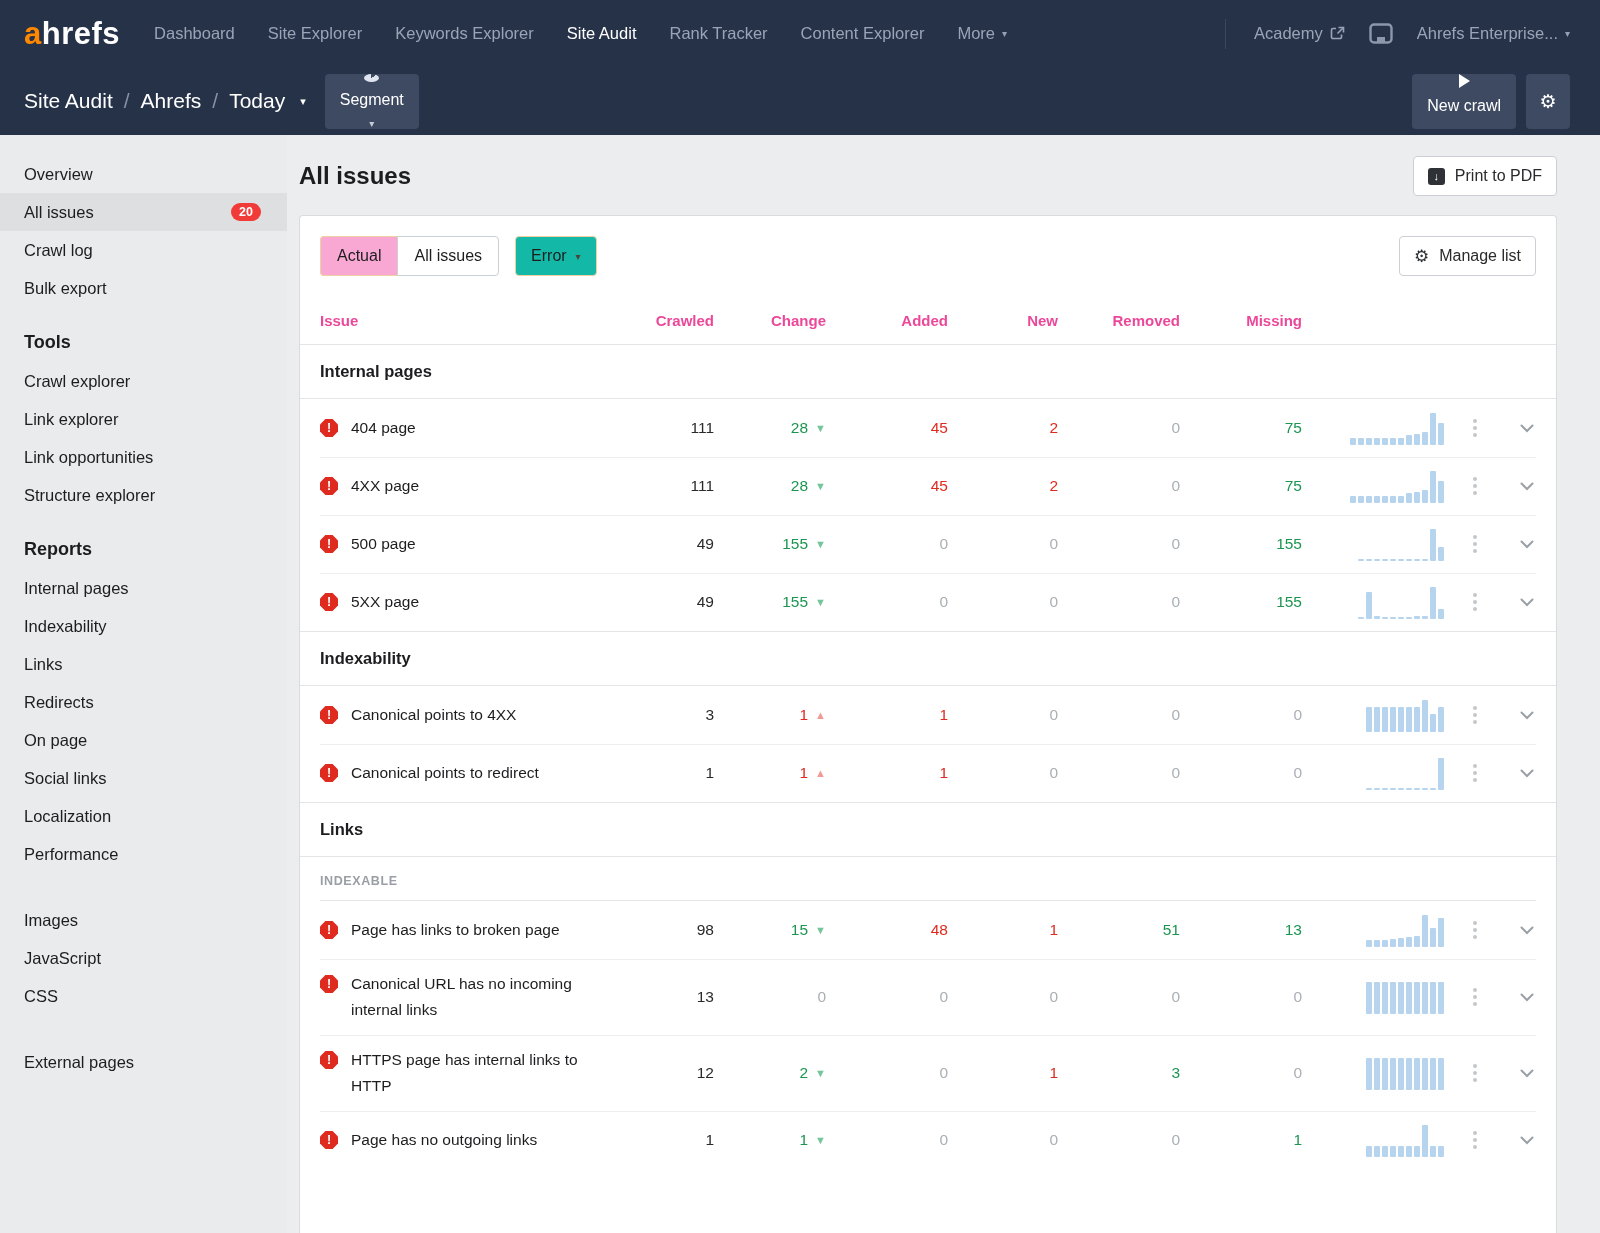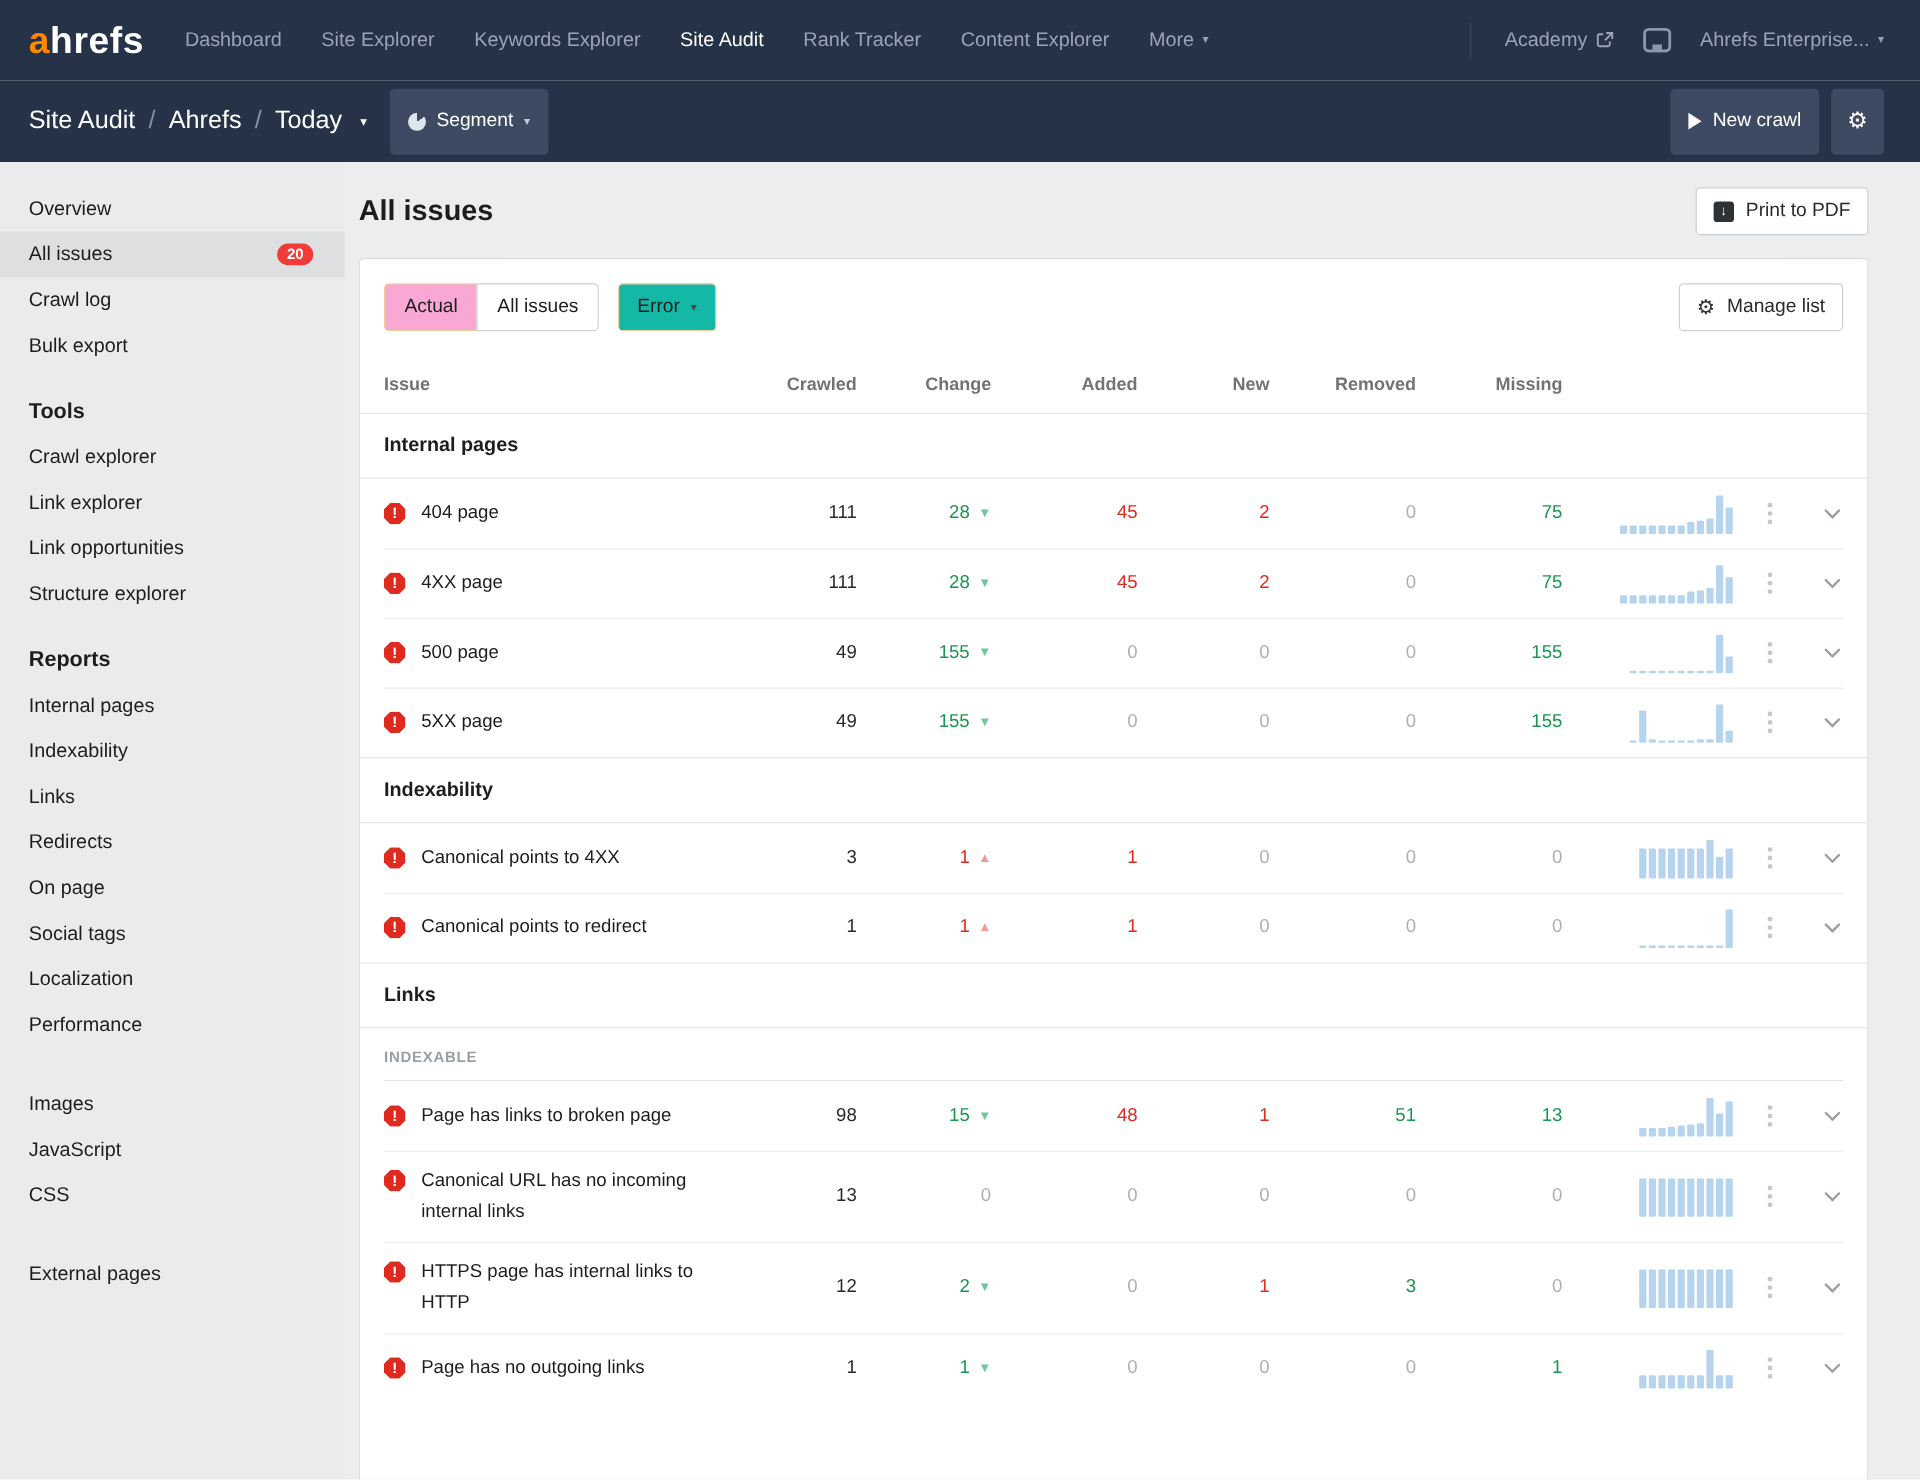--- a/index.html
+++ b/index.html
@@ -17,21 +17,21 @@
   .nav-right { margin-left:auto; display:flex; align-items:center; gap:24px;padding-left:13px; }
   .nav-divider { width:1px; height:30px; background:#3a465c; margin-right:4px; }
   .icon-btn { display:flex; align-items:center; cursor:pointer; }
 
   
   .subnav { height:68px; background:#263248; display:flex; align-items:center; padding:0 30px 0 24px; }
   .breadcrumb { display:flex; align-items:center; gap:11px; font-size:21px; color:#fff; }
   .crumb { cursor:pointer; }
   .crumb-sep { color:#8891a5; }
   .bc-caret { font-size:11px; color:#fff; margin-left:4px; cursor:pointer; }
-  .navy-btn { background:#3e4a61; border:none; color:#fff; border-radius:4px; padding:0 15px; height:55px; font-size:16px; display:flex; align-items:center; gap:9px; cursor:pointer; font-family:inherit; }
+  .navy-btn { background:#3e4a61; border:none; color:#fff; border-radius:4px; padding:0 15px; height:55px; font-size:16px; display:flex; align-items:center; gap:9px; cursor:pointer; font-family:inherit;flex-direction:column; }
   .segment-btn { margin-left:19px; }
   .pie-icon { width:15px; height:15px; border-radius:50%; background:conic-gradient(rgba(0,0,0,0) 0deg 55deg, #dfe5ee 55deg 360deg); }
   .subnav .spacer { flex:1; }
   .play-icon { width:0; height:0; border-left:11px solid #fff; border-top:7px solid rgba(0,0,0,0); border-bottom:7px solid rgba(0,0,0,0); }
   .gear-btn { width:44px; justify-content:center; padding:0; font-size:19px; margin-left:10px; }
 
   
   .layout { display:flex; height:1098px; }
   .sidebar { width:287px; flex-shrink:0; background:#e9ebed; padding:20px 0 0; }
   .side-item { height:38px; display:flex; align-items:center; justify-content:space-between; padding:0 26px 0 24px; font-size:16.5px; color:#1d1d1f; cursor:pointer; }
@@ -55,21 +55,21 @@
   .seg-btn:first-child { border-radius:4px 0 0 4px; border-right:none; }
   .seg-btn:last-child { border-radius:0 4px 4px 0; }
   .seg-btn.active { background:#f9a8d4; border-color:#f0cfa0; }
   .btn-orange { background:#14b8a6; border:1px solid #f0cfa0; border-radius:4px; height:40px; padding:0 15px; font-size:16px; color:#1d1d1f; display:flex; align-items:center; gap:9px; cursor:pointer; font-family:inherit; }
   .caret-dark { font-size:10px; color:#4c4438; }
   .filter-row .spacer { flex:1; }
 
   
   .t-grid { display:grid; grid-template-columns:minmax(0,1fr) 88px 112px 122px 110px 122px 122px 150px 46px 38px; align-items:center; }
   .t-header { padding:16px 20px 15px; }
-  .th { font-weight:bold; font-size:15px; text-align:right; color:#737373; }
+  .th { font-weight:bold; font-size:15px; text-align:right; color:#ec4899; }
   .th.left { text-align:left; }
   .t-section { border-top:1px solid #e3e5e7; }
   .t-section-heading { font-weight:bold; font-size:16.5px; padding:17px 20px; border-bottom:1px solid #e3e5e7; }
   .t-sub { margin:0 20px; padding:17px 0 12px; font-size:12.5px; font-weight:bold; letter-spacing:.6px; color:#999fa5; border-bottom:1px solid #e3e5e7; }
   .t-row { padding:12px 20px; position:relative; min-height:54px; }
   .t-row + .t-row::before { content:""; position:absolute; left:20px; right:20px; top:0; height:1px; background:#eceeef; }
   .cell { text-align:right; font-size:15.5px; }
   .issue-cell { display:flex; align-items:flex-start; gap:13px; text-align:left; cursor:pointer; }
   .issue-text { font-size:15.5px; line-height:26px; max-width:235px; }
   .err-icon { width:18px; height:18px; flex-shrink:0; margin-top:4px; clip-path:polygon(30% 0%,70% 0%,100% 30%,100% 70%,70% 100%,30% 100%,0% 70%,0% 30%); background:#df2a1f; color:#fff; font-size:12.5px; font-weight:bold; display:flex; align-items:center; justify-content:center; }
@@ -203,21 +203,21 @@
         <div class="side-item">
           <span class="side-label">Links</span>
         </div>
         <div class="side-item">
           <span class="side-label">Redirects</span>
         </div>
         <div class="side-item">
           <span class="side-label">On page</span>
         </div>
         <div class="side-item">
-          <span class="side-label">Social tags</span>
+          <span class="side-label">Social links</span>
         </div>
         <div class="side-item">
           <span class="side-label">Localization</span>
         </div>
         <div class="side-item">
           <span class="side-label">Performance</span>
         </div>
         <div class="side-gap"></div>
         <div class="side-item">
           <span class="side-label">Images</span>

